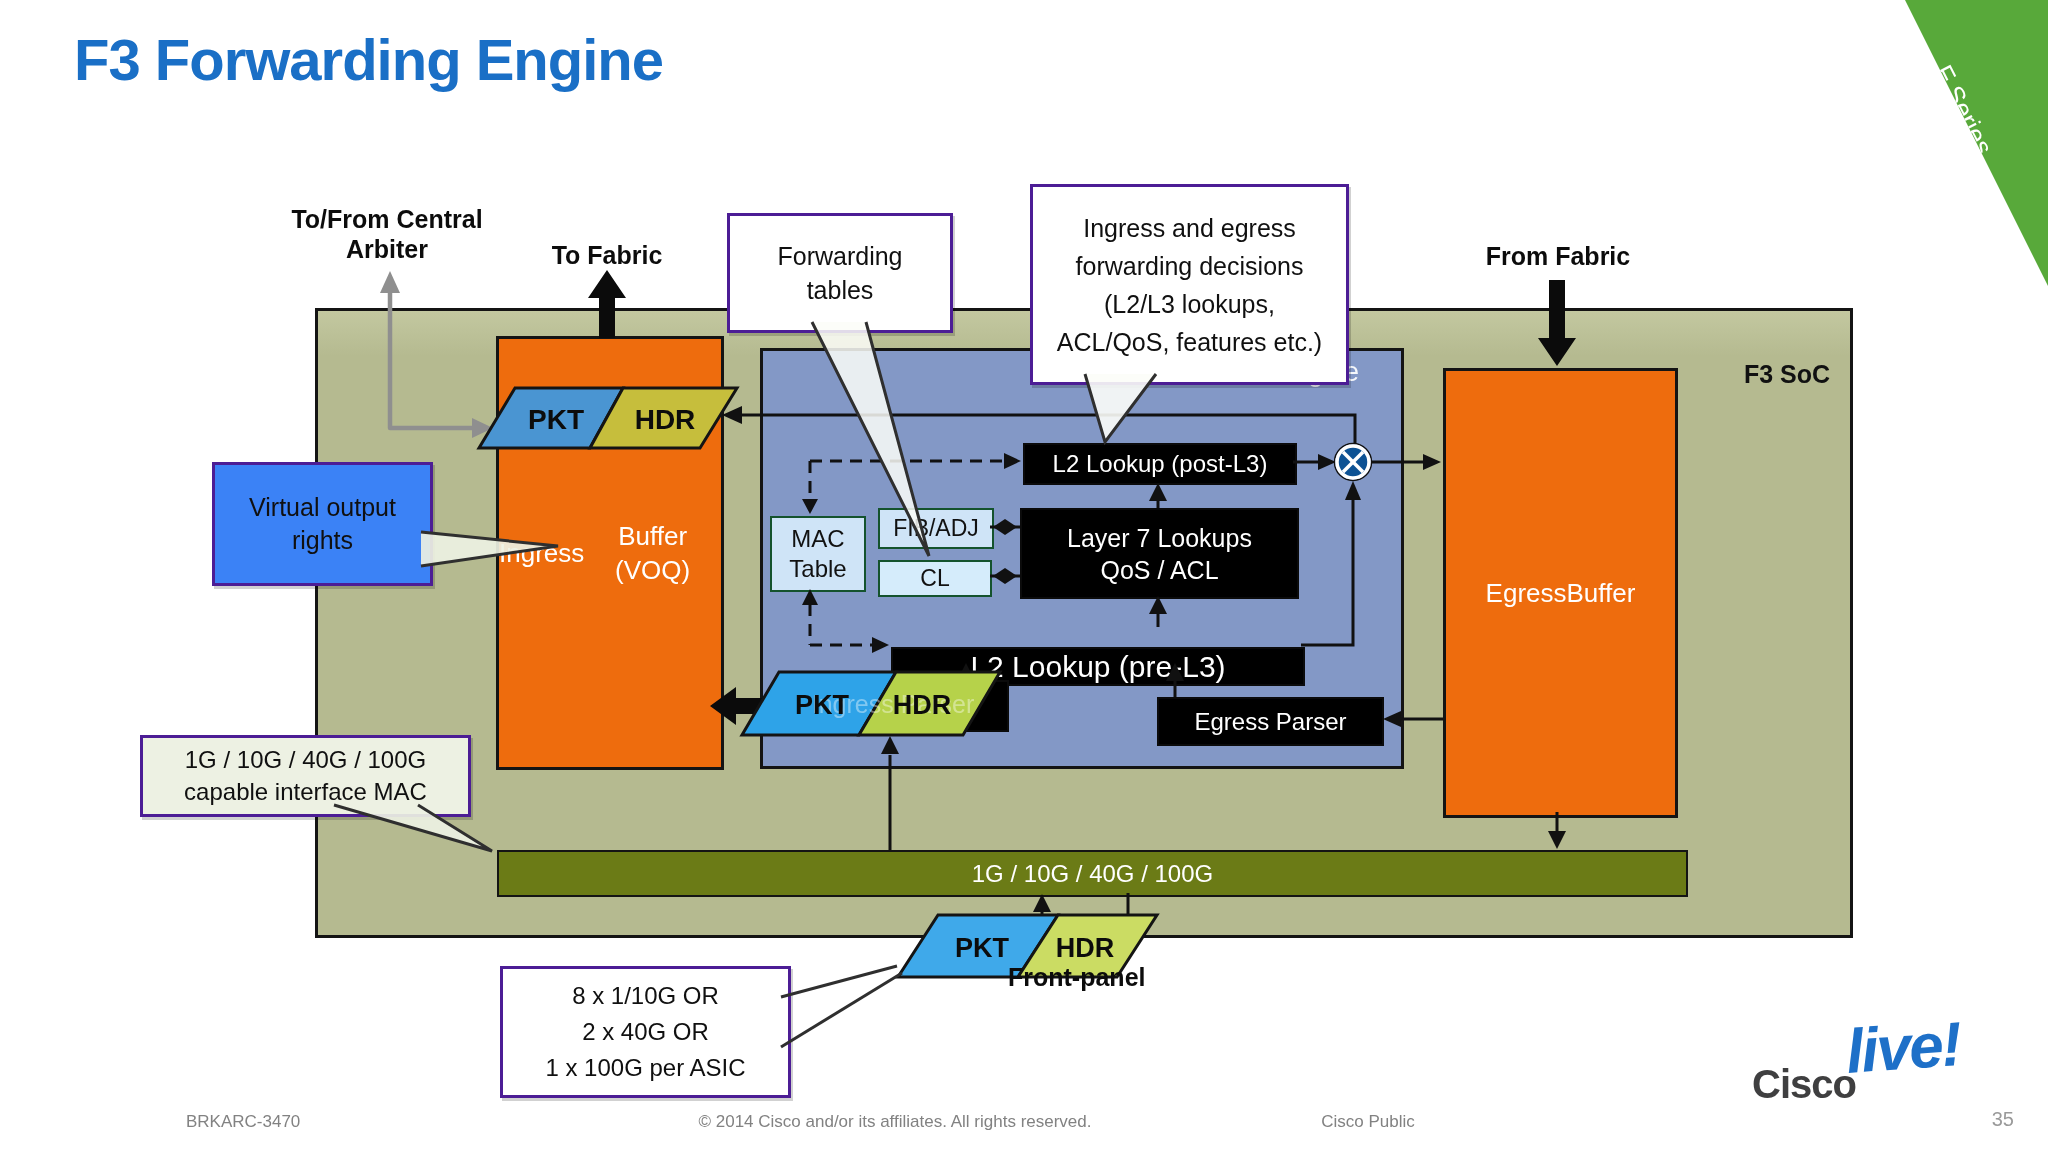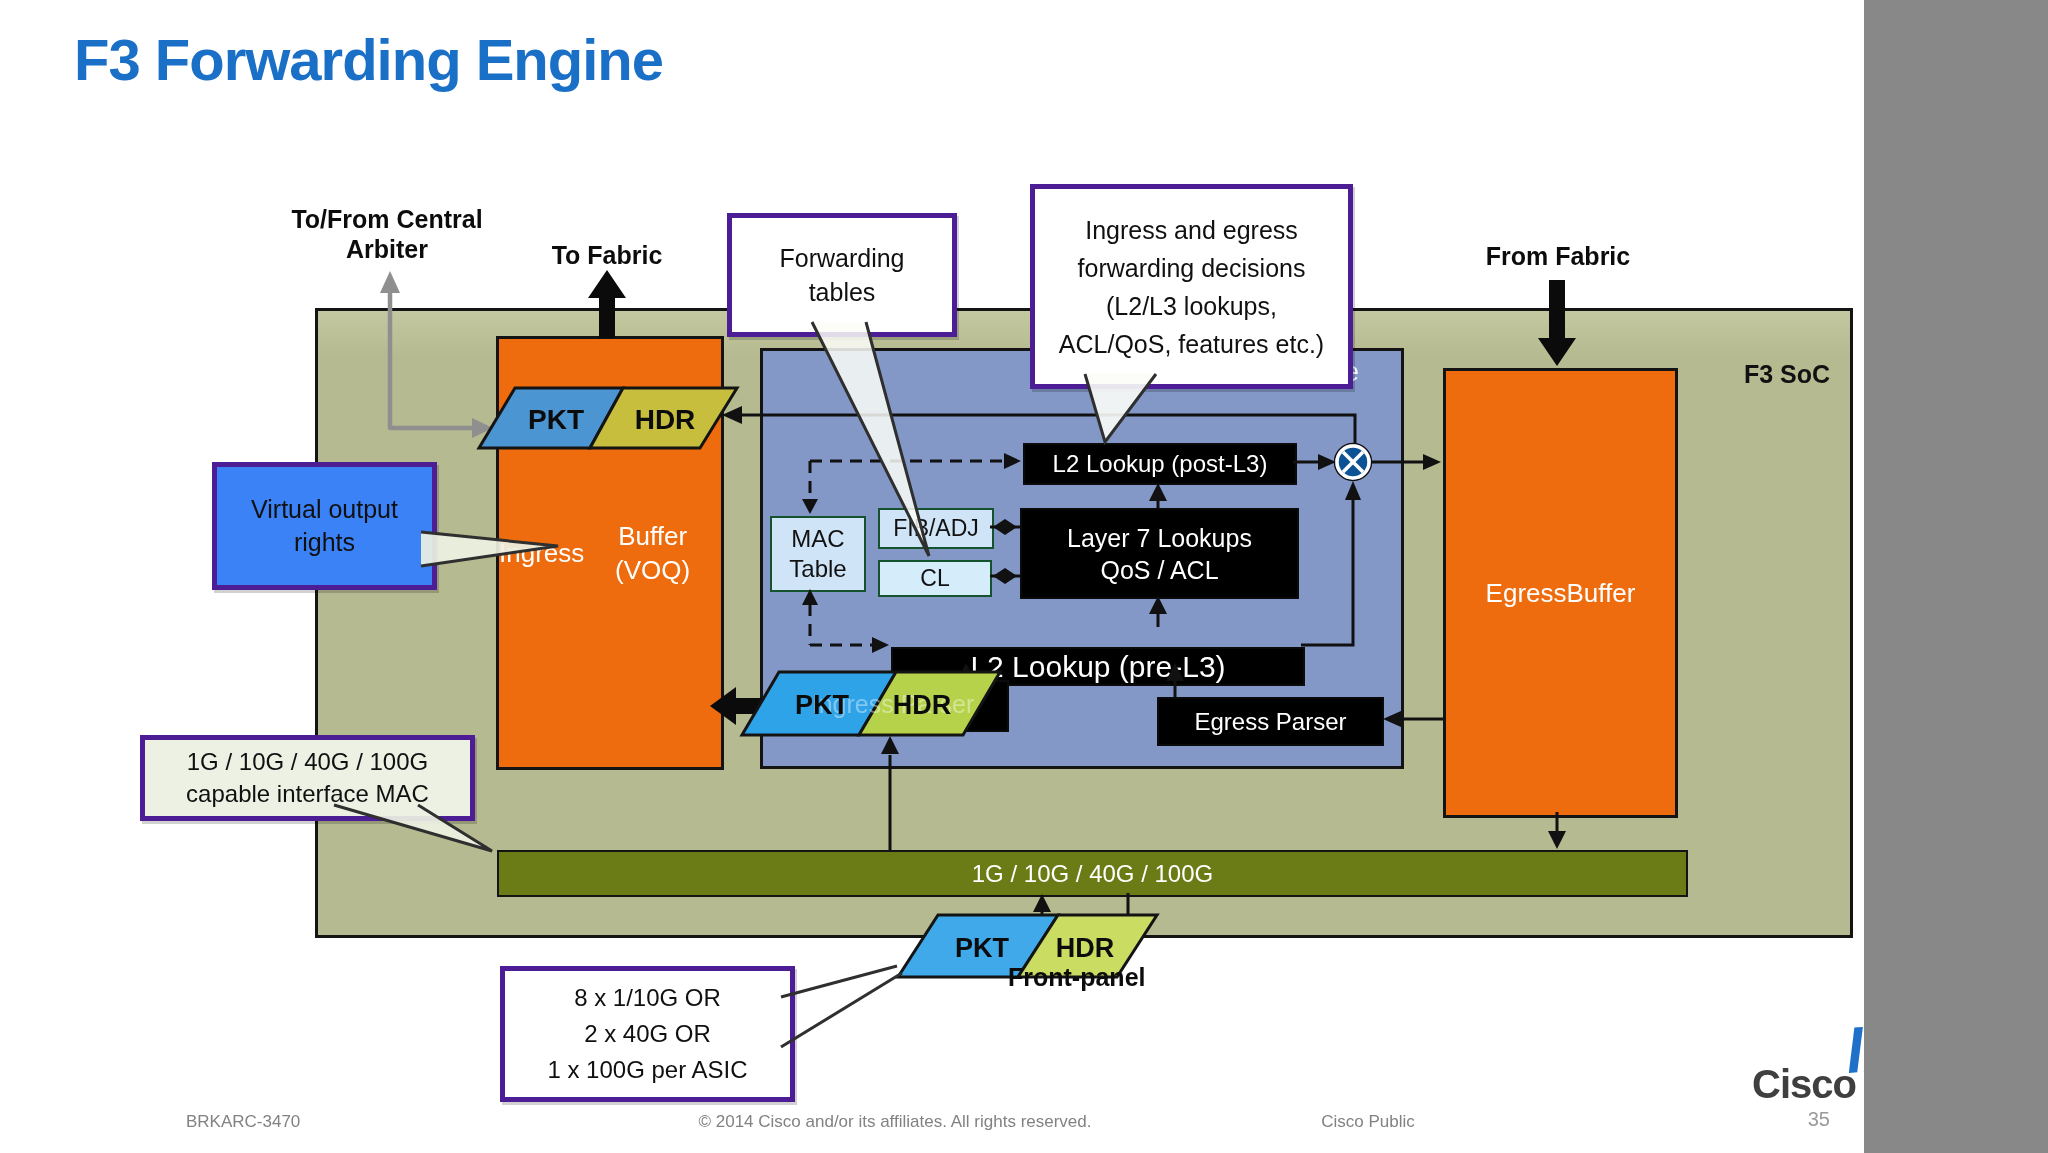--- a/index.html
+++ b/index.html
@@ -1,16 +1,16 @@
 <!DOCTYPE html>
 <html><head>
 <meta charset="utf-8">
 <style>
   html,body{margin:0;padding:0;background:#888;}
-  .slide{position:relative;width:1864px;height:1153px;background:#ffffff;overflow:hidden;
+  .slide{position:relative;width:2048px;height:1153px;background:#ffffff;overflow:hidden;
          font-family:"Liberation Sans",sans-serif;}
   .abs{position:absolute;}
   
   .title{left:74px;top:26px;font-size:58px;font-weight:bold;color:#1a6fc6;letter-spacing:-1px;}
   
   .ribbon{left:1905px;top:0;width:143px;height:286px;background:#58a93a;
           clip-path:polygon(0 0,100% 0,100% 100%);}
   .ribbon span{position:absolute;left:50px;top:60px;color:#fff;font-size:26px;white-space:nowrap;
           transform:rotate(63deg);transform-origin:0 0;}
   
@@ -37,21 +37,21 @@
   .egparser{left:1157px;top:697px;width:223px;height:45px;font-size:24px;}
   .inparser{left:778px;top:680px;width:227px;height:48px;}
   .f3soc{left:1690px;top:360px;width:140px;text-align:right;font-size:25px;font-weight:bold;color:#111;}
   
   .xlabel{font-weight:bold;color:#0c0c0c;font-size:25px;text-align:center;line-height:30px;}
   .arb{left:277px;top:204px;width:220px;}
   .tofab{left:527px;top:240px;width:160px;}
   .fromfab{left:1478px;top:241px;width:160px;}
   .frontpanel{left:1008px;top:962px;width:190px;text-align:left;}
   
-  .callout{border:5px solid #4c1d95;display:flex;flex-direction:column;align-items:center;
+  .callout{border:3px solid #4c1d95;display:flex;flex-direction:column;align-items:center;
            justify-content:center;text-align:center;color:#101010;background:#fff;
            box-shadow:2px 3px 0 rgba(0,0,0,.18);}
   .co-ft{left:727px;top:213px;width:220px;height:114px;font-size:25px;line-height:34px;}
   .co-dec{left:1030px;top:184px;width:313px;height:195px;font-size:25px;line-height:38px;}
   .co-voq{left:212px;top:462px;width:215px;height:118px;font-size:25px;line-height:33px;background:#3b82f6;}
   .co-mac{left:140px;top:735px;width:325px;height:76px;font-size:24px;line-height:32px;background:#edf1e3;}
   .co-asic{left:500px;top:966px;width:285px;height:126px;font-size:24px;line-height:36px;}
   
   .foot{top:1112px;font-size:17px;color:#828282;}
   .f-session{left:186px;}

